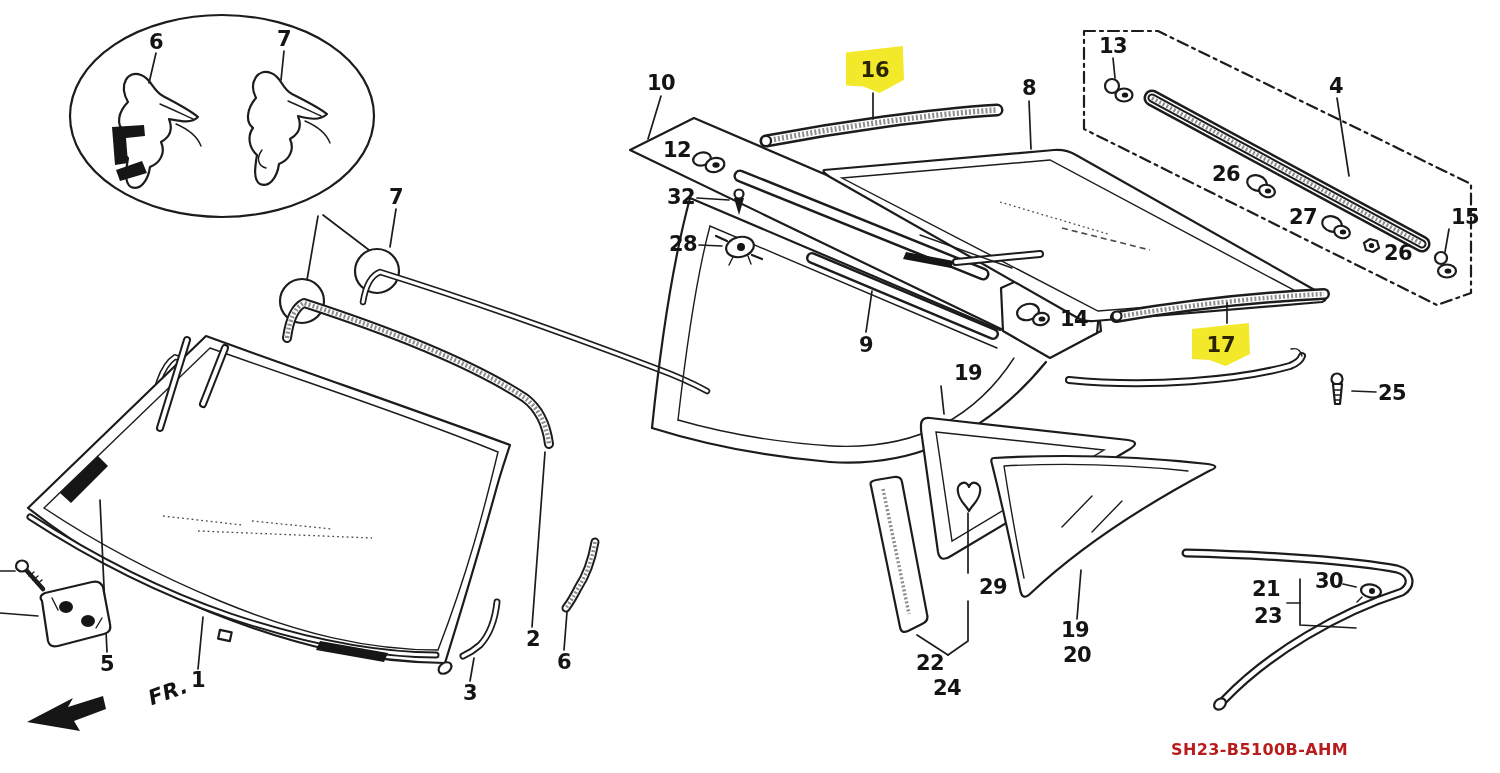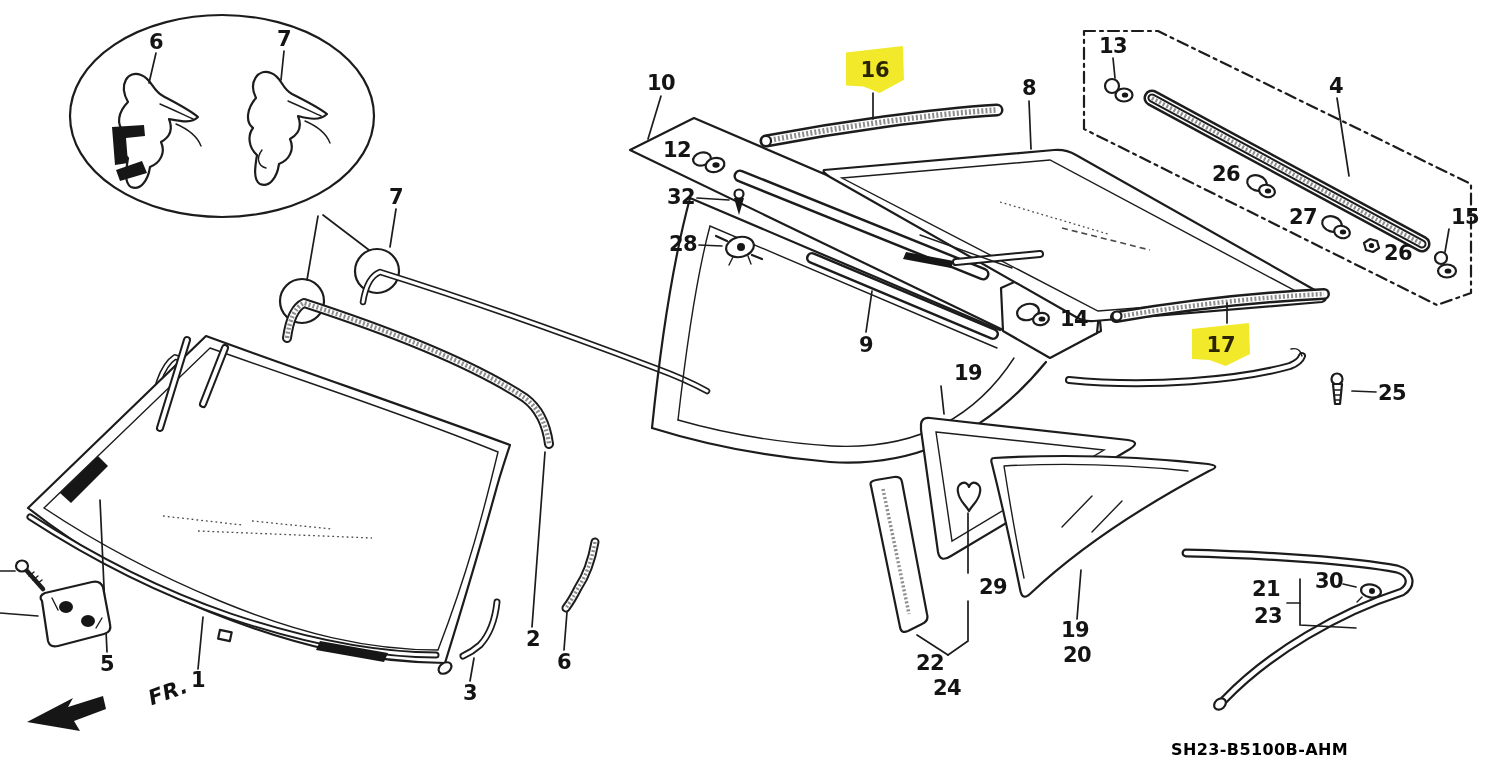--- a/index.html
+++ b/index.html
@@ -26,21 +26,21 @@
   .highlight-tag{
     position:absolute;display:flex;align-items:center;justify-content:center;
     font-size:21px;font-weight:bold;color:#2a2400;
   }
   #fr-label{
     position:absolute;left:148px;top:680px;transform:rotate(-20deg);
     font-size:21px;font-weight:bold;font-style:italic;color:#111;letter-spacing:0.5px;
   }
   #diagram-code{
     position:absolute;left:1171px;top:740px;
-    font-size:16px;font-weight:bold;color:#000000;letter-spacing:0.4px;
+    font-size:16px;font-weight:bold;color:#b91c1c;letter-spacing:0.4px;
   }
 </style>
 </head>
 <body>
 
 <div id="stage">
 
 <svg id="art" width="1500" height="773" viewBox="0 0 1500 773">
 
   <g>

